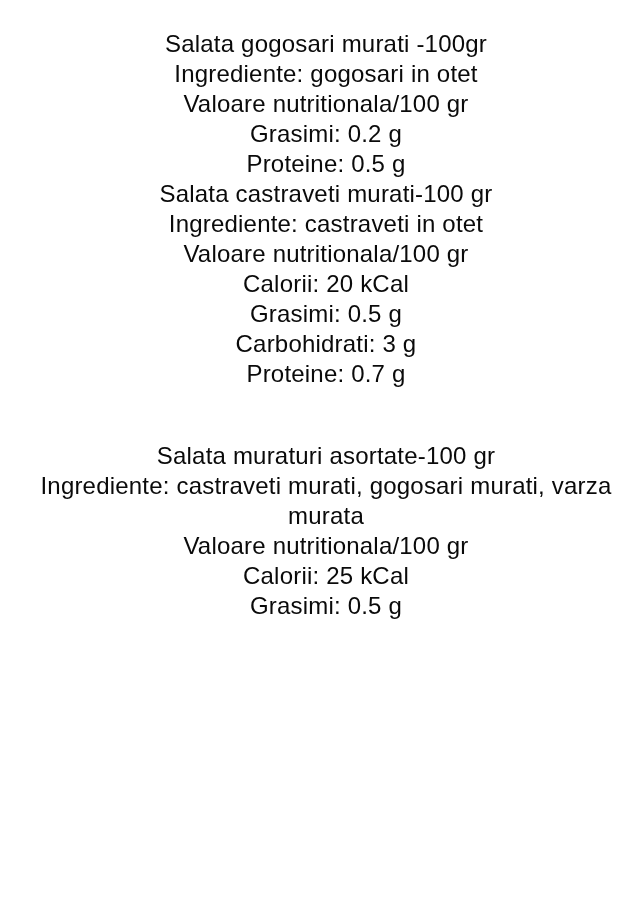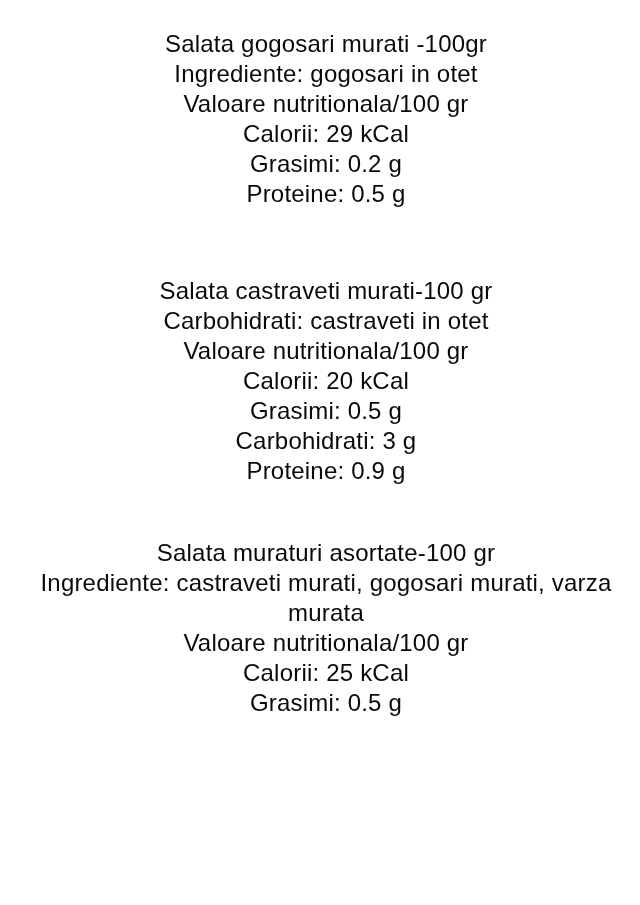--- a/index.html
+++ b/index.html
@@ -20,48 +20,47 @@
     font-family: "Liberation Sans", "DejaVu Sans", sans-serif;
     font-size: 24px;
     line-height: 30px;
     color: #0a0a0a;
     text-align: center;
     letter-spacing: 0.2px;
   }
   .product {
     margin: 0;
   }
-  .product.gap-large { margin-top: 67px; }
+  .product.gap-large { }
   .product.gap-small { margin-top: 52px; }
   .line {
     margin: 0;
   }
 </style>
 </head>
 <body>
 
 <div class="page">
 
   <section class="product">
     <div class="line">Salata gogosari murati -100gr</div>
     <div class="line">Ingrediente: gogosari in otet</div>
     <div class="line">Valoare nutritionala/100 gr</div>
-    <div class="line">Calorii: 29 kCal</div>
     <div class="line">Grasimi: 0.2 g</div>
     <div class="line">Proteine: 0.5 g</div>
   </section>
 
   <section class="product gap-large">
     <div class="line">Salata castraveti murati-100 gr</div>
-    <div class="line">Carbohidrati: castraveti in otet</div>
+    <div class="line">Ingrediente: castraveti in otet</div>
     <div class="line">Valoare nutritionala/100 gr</div>
     <div class="line">Calorii: 20 kCal</div>
     <div class="line">Grasimi: 0.5 g</div>
     <div class="line">Carbohidrati: 3 g</div>
-    <div class="line">Proteine: 0.9 g</div>
+    <div class="line">Proteine: 0.7 g</div>
   </section>
 
   <section class="product gap-small">
     <div class="line">Salata muraturi asortate-100 gr</div>
     <div class="line">Ingrediente: castraveti murati, gogosari murati, varza murata</div>
     <div class="line">Valoare nutritionala/100 gr</div>
     <div class="line">Calorii: 25 kCal</div>
     <div class="line">Grasimi: 0.5 g</div>
   </section>
 

